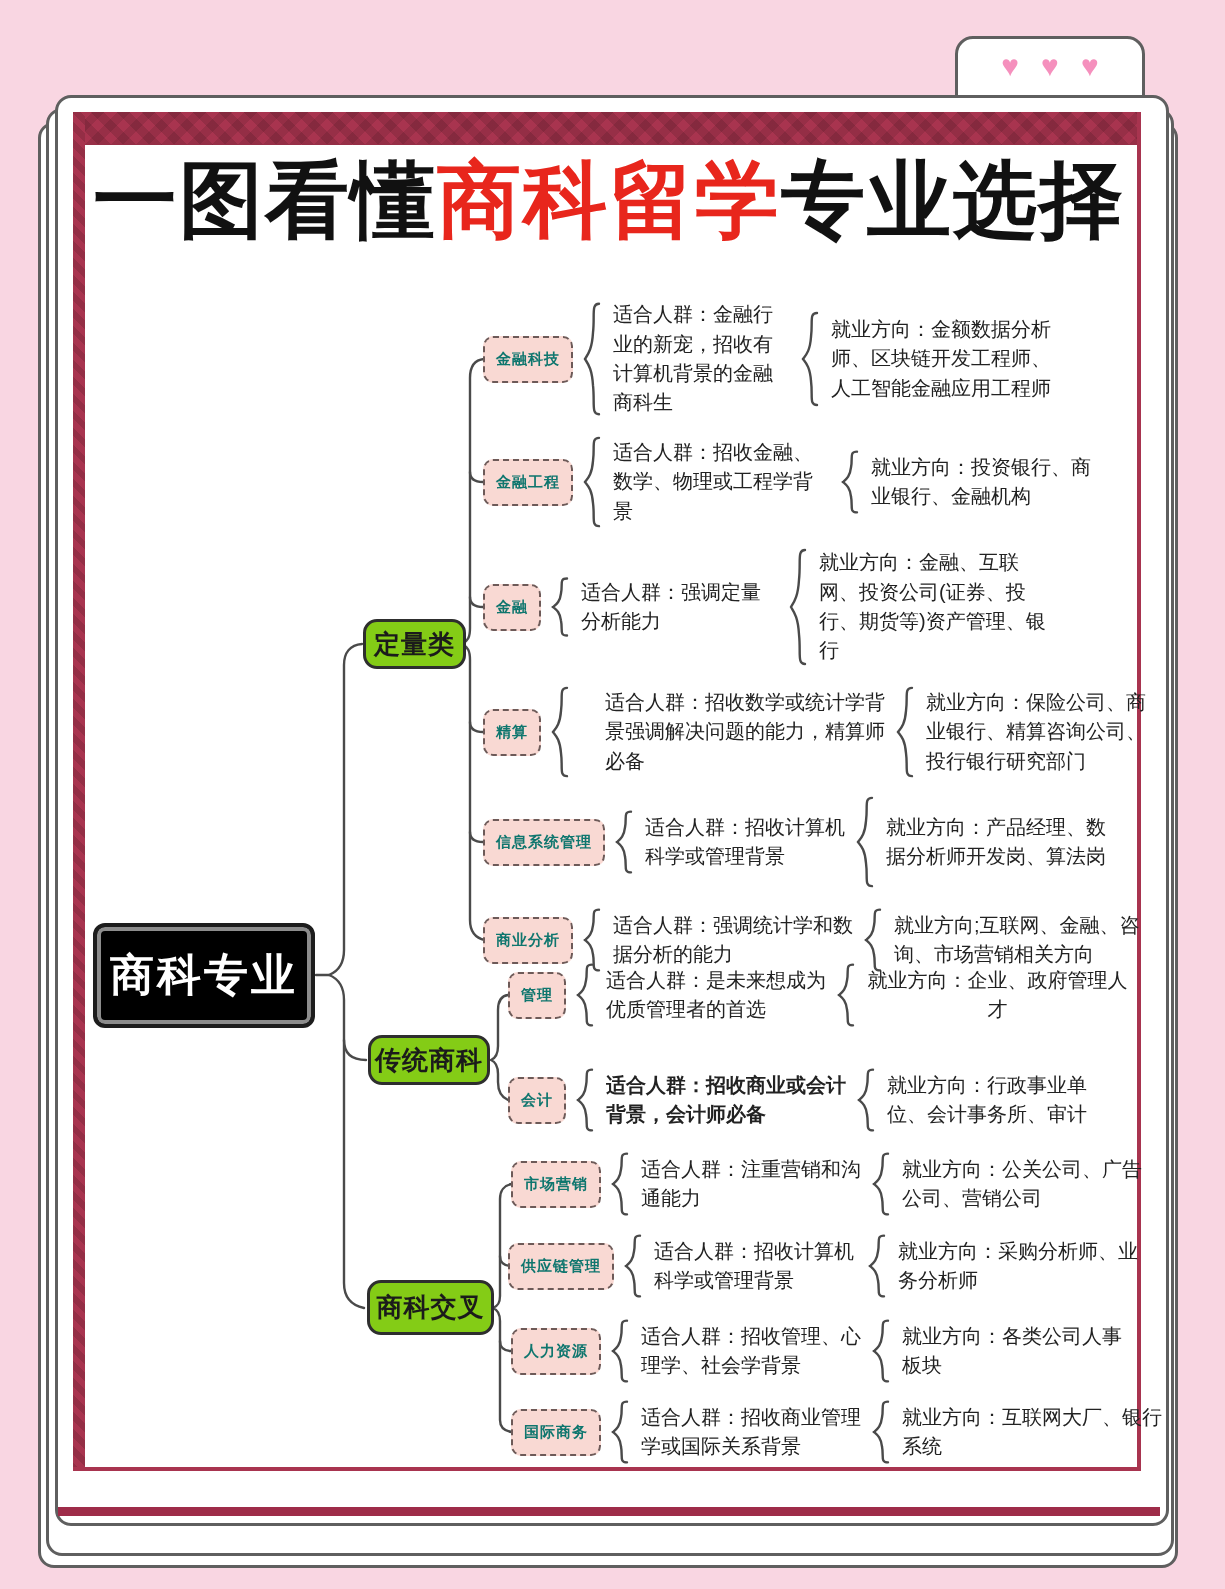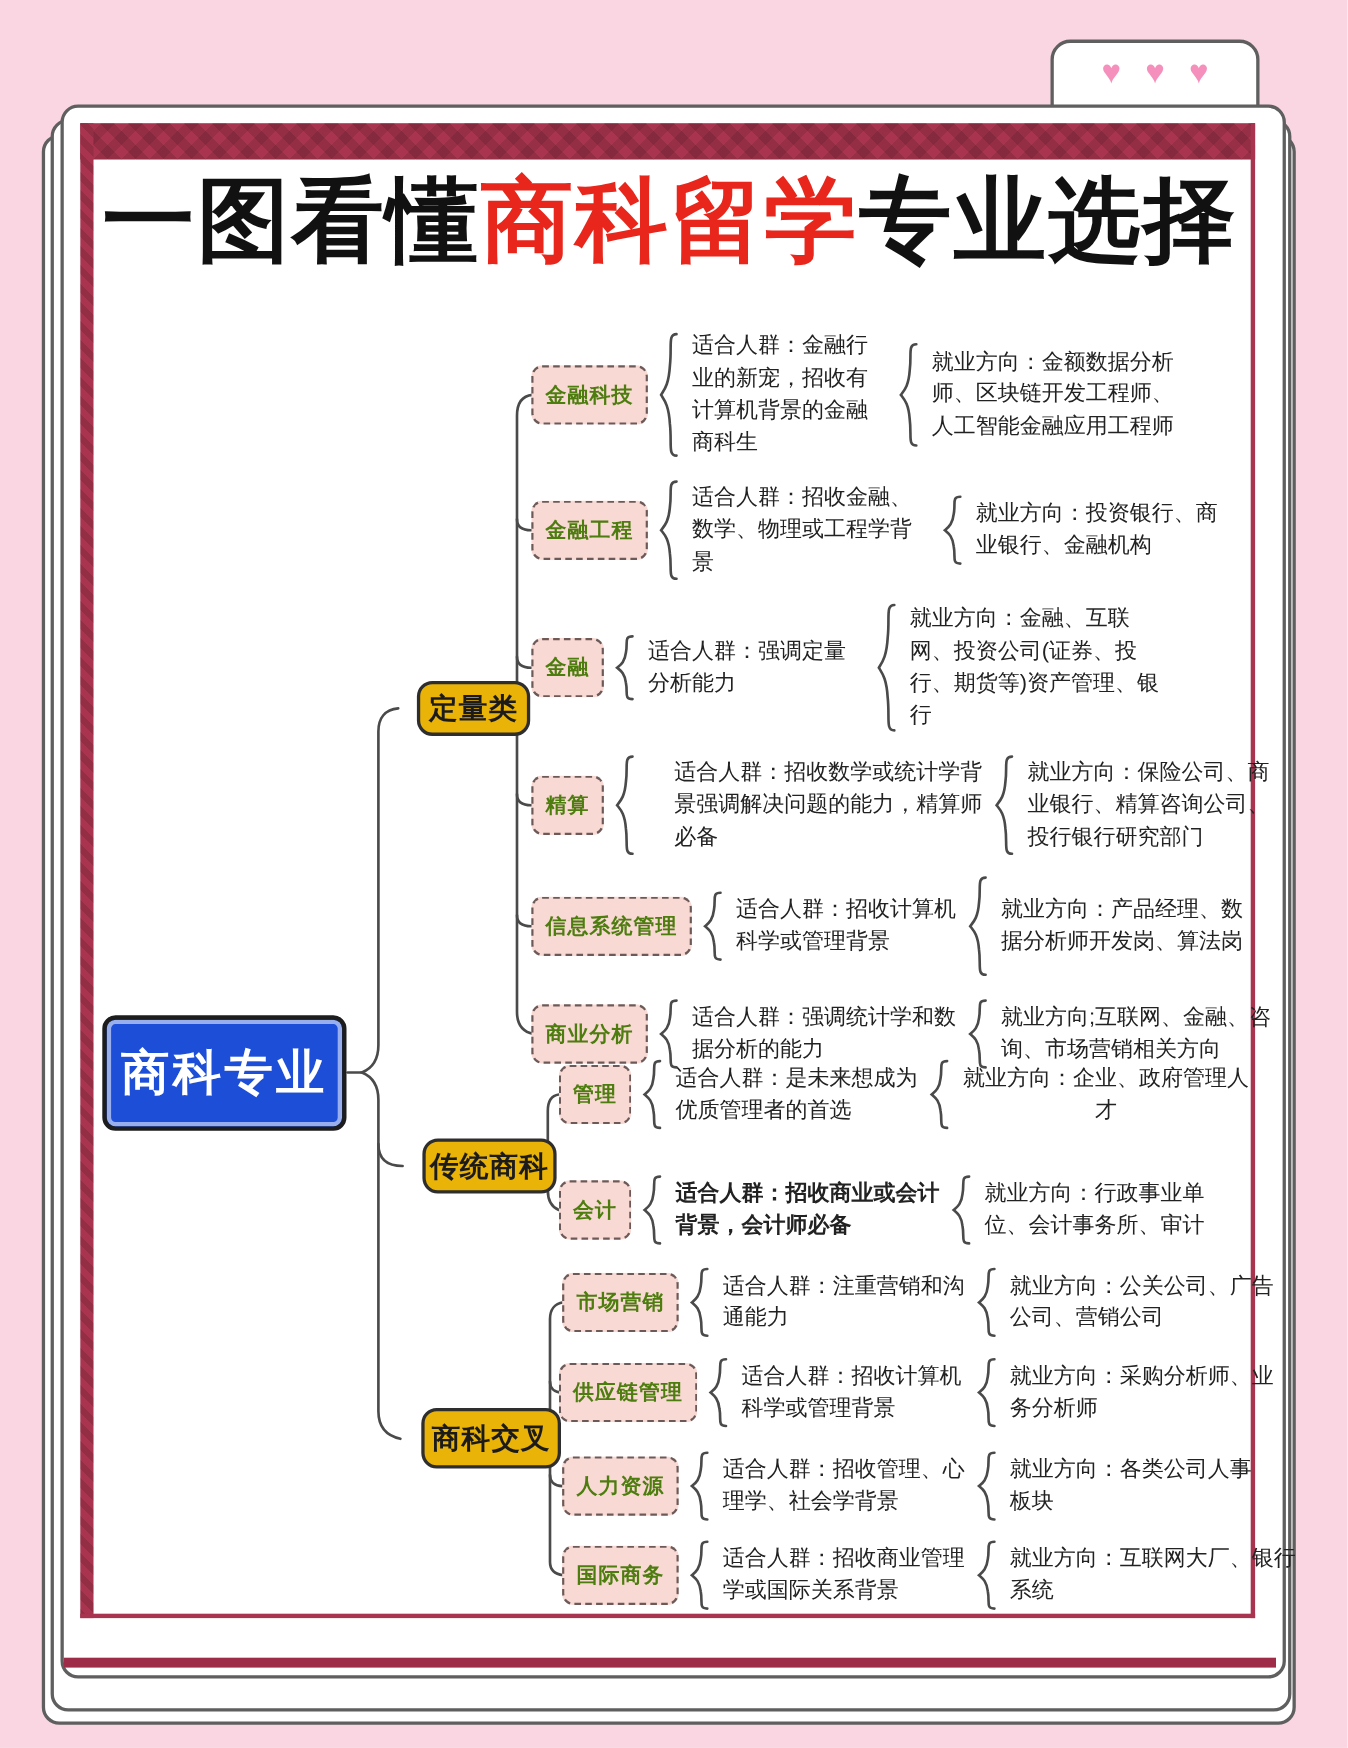--- a/index.html
+++ b/index.html
@@ -21,30 +21,30 @@
   .frame-left{position:absolute;left:73px;top:112px;width:12px;height:1359px;
     background:#a8344f;
     background-image:repeating-linear-gradient(45deg,rgba(0,0,0,.12) 0 6px,transparent 6px 12px);}
   .frame-right{position:absolute;left:1137px;top:112px;width:4px;height:1359px;background:#a8344f;}
   .frame-bottom{position:absolute;left:73px;top:1467px;width:1068px;height:4px;background:#a8344f;}
   .frame-bar{position:absolute;left:58px;top:1507px;width:1102px;height:9px;background:#9e2c49;}
   .title{position:absolute;left:55px;top:152px;width:1108px;text-align:center;
     font-size:84px;font-weight:bold;letter-spacing:2px;line-height:1.15;color:#111;}
   .title .hl{color:#e8261c;}
   .root-node{position:absolute;left:93px;top:923px;width:222px;height:105px;
-    background:#1d4ed8;border:4px solid #1d1d1d;border-radius:12px;
+    background:#000000;border:4px solid #1d1d1d;border-radius:12px;
     box-shadow:inset 0 0 0 4px rgba(255,255,255,.55);
     display:flex;align-items:center;justify-content:center;
     color:#fff;font-size:44px;font-weight:bold;letter-spacing:3px;box-sizing:border-box;}
-  .branch-node{position:absolute;background:#eab308;border:3px solid #2e2e2e;border-radius:14px;
+  .branch-node{position:absolute;background:#84cc16;border:3px solid #2e2e2e;border-radius:14px;
     display:flex;align-items:center;justify-content:center;
-    font-size:26px;font-weight:bold;color:#1b1b1b;box-sizing:border-box;letter-spacing:1px;margin-left:16px;}
+    font-size:26px;font-weight:bold;color:#1b1b1b;box-sizing:border-box;letter-spacing:1px;}
   .row{position:absolute;display:flex;align-items:center;gap:9px;}
   .leaf{background:#f9d9d3;border:2px dashed #6d5a58;border-radius:10px;
-    padding:12px 11px;font-size:19px;font-weight:bold;color:#4d7c0f;white-space:nowrap;
+    padding:12px 11px;font-size:15px;font-weight:bold;color:#0f766e;white-space:nowrap;
     letter-spacing:1px;}
   .txt{font-size:20px;line-height:1.47;color:#222;}
   .brace{width:22px;flex:0 0 22px;}
   .brace path{fill:none;stroke:#4a4a4a;stroke-width:2.4;stroke-linecap:round;vector-effect:non-scaling-stroke;}
   svg.links{position:absolute;left:0;top:0;width:1225px;height:1589px;pointer-events:none;}
   svg.links path{fill:none;stroke:#4a4a4a;stroke-width:2.4;stroke-linecap:round;}
 </style>
 </head>
 <body>
 

